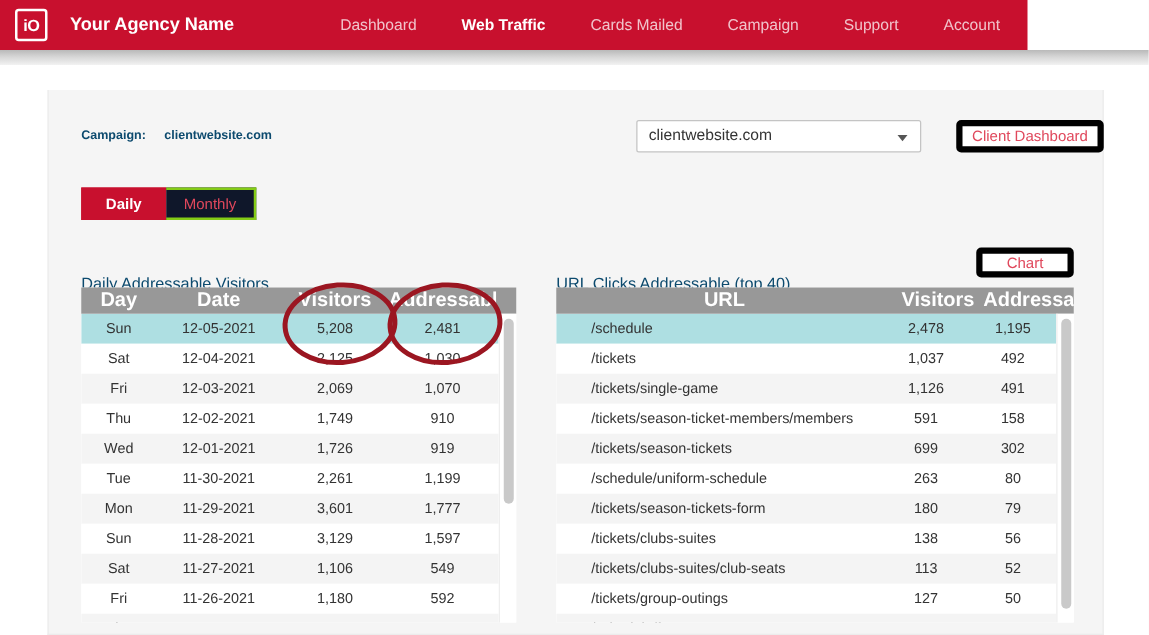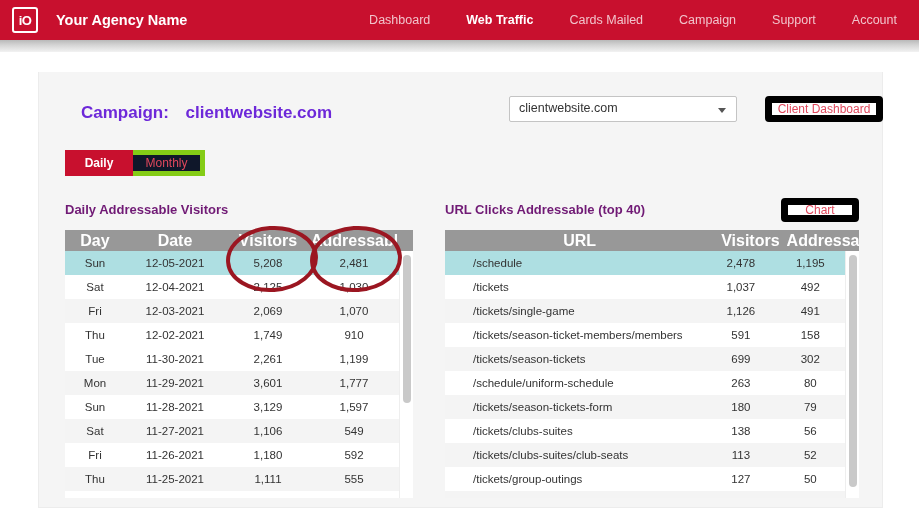--- a/index.html
+++ b/index.html
@@ -7,21 +7,21 @@
   body {
     width: 919px; height: 508px;
     font-family: "Liberation Sans", sans-serif;
     background: #ffffff;
     overflow: hidden;
     position: relative;
   }
 
   
   .navbar {
-    position: absolute; left: 0; top: 0; width: 919px; height: 40px;
+    position: absolute; left: 0; top: 0; width: 822px; height: 40px;
     background: #c8102e;
     display: flex; align-items: center;
   }
   .logo-box {
     width: 26px; height: 26px; margin-left: 12px;
     border: 2px solid #ffffff; border-radius: 3px;
     display: flex; align-items: center; justify-content: center;
     color: #ffffff; font-size: 13px; font-weight: bold; letter-spacing: -0.5px;
     font-family: "Liberation Sans", sans-serif;
   }
@@ -43,66 +43,66 @@
   }
 
   
   .card {
     position: absolute; left: 38px; top: 72px; width: 845px; height: 436px;
     background: #f5f5f5; border: 1px solid #ececec; border-top: none;
   }
 
   .campaign-line {
     position: absolute; left: 26px; top: 31px;
-    font-size: 17px; color: #6d28d9; white-space: nowrap; margin-left: 16px;
+    font-size: 10px; color: #0c4a6e; white-space: nowrap;
   }
   .campaign-label { font-weight: bold; }
   .campaign-value { font-weight: bold; margin-left: 12px; }
 
   .select-wrap {
     position: absolute; left: 470px; top: 24px; width: 228px; height: 26px;
     background: #ffffff; border: 1px solid #c4c4c4; border-radius: 2px;
   }
   .select-wrap .sel-text {
     position: absolute; left: 9px; top: 4px; font-size: 12.5px; color: #333333;
   }
   .caret {
     position: absolute; right: 10px; top: 11px;
     width: 0; height: 0;
     border-left: 4.5px solid transparent; border-right: 4.5px solid transparent;
     border-top: 5px solid #555555;
   }
 
   .btn-outline {
-    position: absolute; border: 7px solid #000000; border-radius: 4px;
+    position: absolute; border: 5px solid #000000; border-radius: 4px;
     background: #ffffff; color: #e0485c; font-size: 12px;
     display: flex; align-items: center; justify-content: center;
     cursor: pointer; white-space: nowrap;
   }
   .btn-client-dash { left: 726px; top: 24px; width: 118px; height: 26px; }
 
   
   .toggle { position: absolute; left: 26px; top: 78px; display: flex; height: 26px; }
   .toggle .tg {
     font-size: 12px; display: flex; align-items: center; justify-content: center;
-    cursor: pointer; border: 5px solid #84cc16;
+    cursor: pointer; border: 2px solid #84cc16;
   }
   .toggle .tg.on {
     background: #c8102e; color: #ffffff; font-weight: bold;
     width: 68px; border-color: #c8102e;
   }
   .toggle .tg.off {
     background: #0f172a; color: #e0485c; width: 72px; border-left: none;
   }
 
   
   .panel { position: absolute; }
   .panel-title {
-    position: absolute; top: 0; left: 0;
-    font-size: 13px; font-weight: bold; color: #701a75; white-space: nowrap;
+    position: absolute; top: 17px; left: 0;
+    font-size: 13px; font-weight: normal; color: #0c4a6e; white-space: nowrap;
   }
   .btn-chart { right: 0; top: -4px; width: 78px; height: 24px; }
 
   .tbl { position: absolute; top: 28px; left: 0; background: #ffffff; }
   .thead {
     display: flex; background: #989898; height: 21px; align-items: center;
   }
   .thead .th {
     color: #ffffff; font-size: 16px; font-weight: bold; text-align: center;
     white-space: nowrap; overflow: hidden;
@@ -205,20 +205,26 @@
             <div class="td c-date">12-03-2021</div>
             <div class="td c-vis">2,069</div>
             <div class="td c-adr">1,070</div>
           </div>
           <div class="trow even">
             <div class="td c-day">Thu</div>
             <div class="td c-date">12-02-2021</div>
             <div class="td c-vis">1,749</div>
             <div class="td c-adr">910</div>
           </div>
+          <div class="trow alt">
+            <div class="td c-day">Wed</div>
+            <div class="td c-date">12-01-2021</div>
+            <div class="td c-vis">1,726</div>
+            <div class="td c-adr">919</div>
+          </div>
           <div class="trow even">
             <div class="td c-day">Tue</div>
             <div class="td c-date">11-30-2021</div>
             <div class="td c-vis">2,261</div>
             <div class="td c-adr">1,199</div>
           </div>
           <div class="trow alt">
             <div class="td c-day">Mon</div>
             <div class="td c-date">11-29-2021</div>
             <div class="td c-vis">3,601</div>

